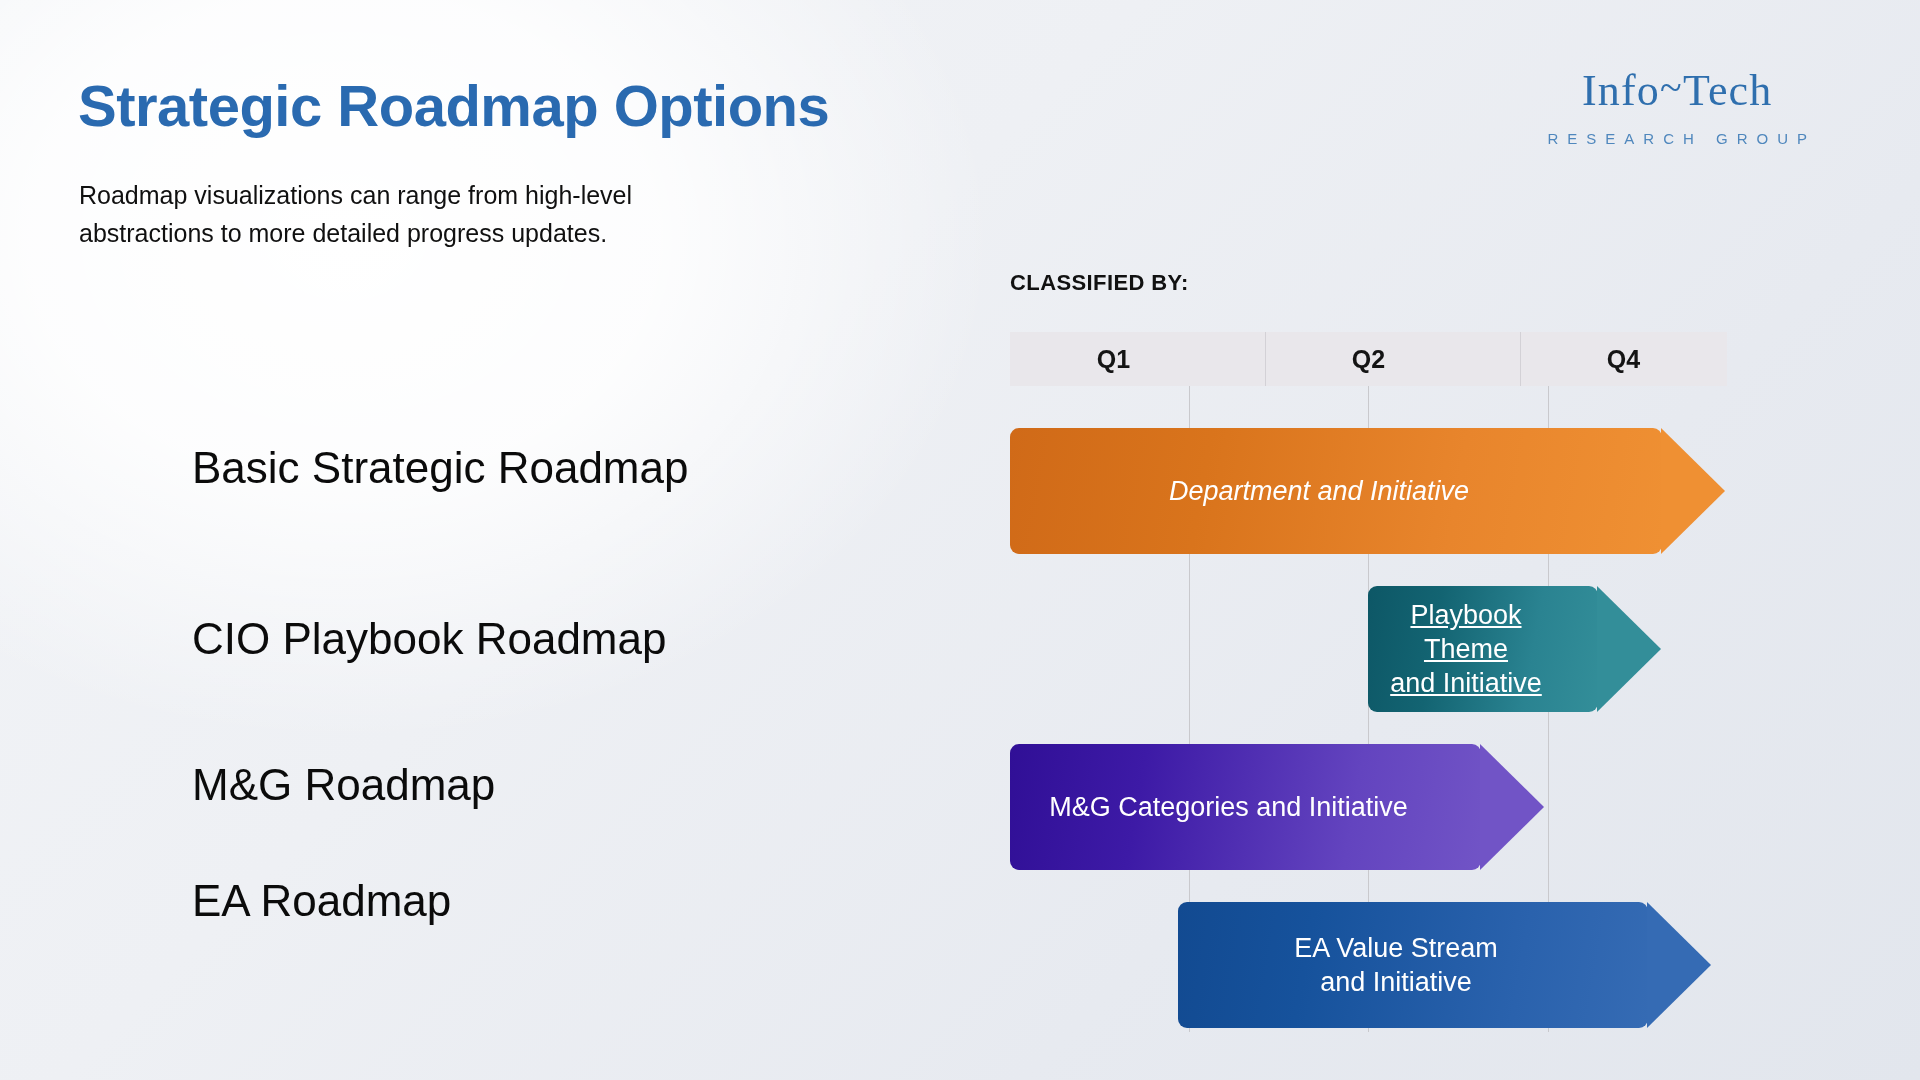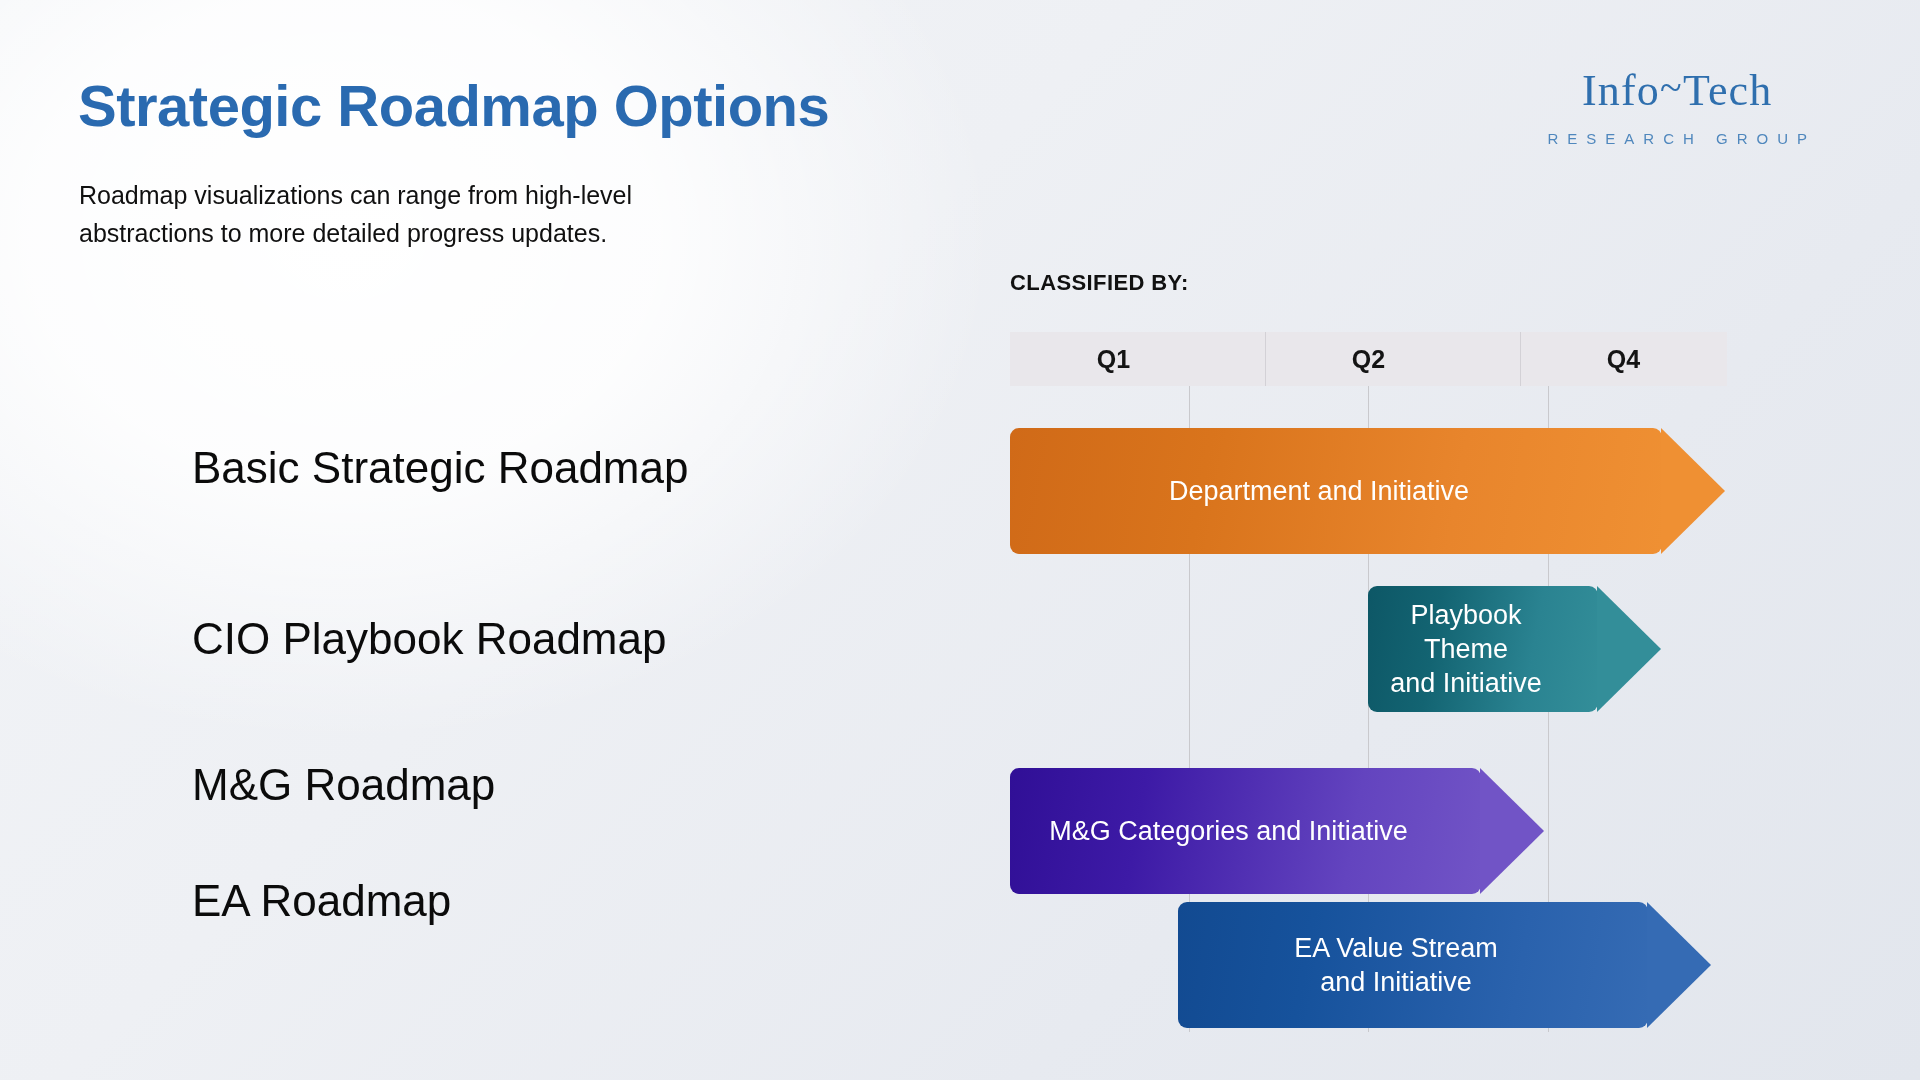--- a/index.html
+++ b/index.html
@@ -178,25 +178,25 @@
     right: -63px;
     top: 0;
     width: 0;
     height: 0;
     border-top: 63px solid transparent;
     border-bottom: 63px solid transparent;
     border-left: 64px solid currentColor;
     z-index: 1;
   }
 
-  .arrow.orange { background: linear-gradient(100deg, #d06a18 0%, #d9741c 30%, #e8852c 68%, #ef9033 100%); color: #ef9033; }
+  .arrow.orange { background: linear-gradient(100deg, #d06a18 0%, #d9741c 30%, #e8852c 68%, #ef9033 100%); color: #ef9033; font-style: italic; }
   .arrow.orange .arrow-label { color: #ffffff; }
   .arrow.teal   { background: linear-gradient(100deg, #0d5766 0%, #136472 30%, #2a8391 70%, #338e99 100%); color: #338e99; }
-  .arrow.teal .arrow-label { color: #ffffff; }
-  .arrow.purple { background: linear-gradient(100deg, #300f96 0%, #3d1aa6 28%, #6344bf 72%, #7154c6 100%); color: #7154c6; margin-top: 24px; }
+  .arrow.teal .arrow-label { color: #ffffff; text-decoration: underline; }
+  .arrow.purple { background: linear-gradient(100deg, #300f96 0%, #3d1aa6 28%, #6344bf 72%, #7154c6 100%); color: #7154c6; }
   .arrow.purple .arrow-label { color: #ffffff; }
   .arrow.blue   { background: linear-gradient(100deg, #124a91 0%, #16529c 28%, #2a62ad 72%, #356bb4 100%); color: #356bb4; }
   .arrow.blue .arrow-label { color: #ffffff; }
 
   
   #row-labels { position: absolute; left: 0; top: 0; width: 1010px; height: 1080px; }
   .row-label {
     position: absolute;
     left: 192px;
     font-size: 44px;

